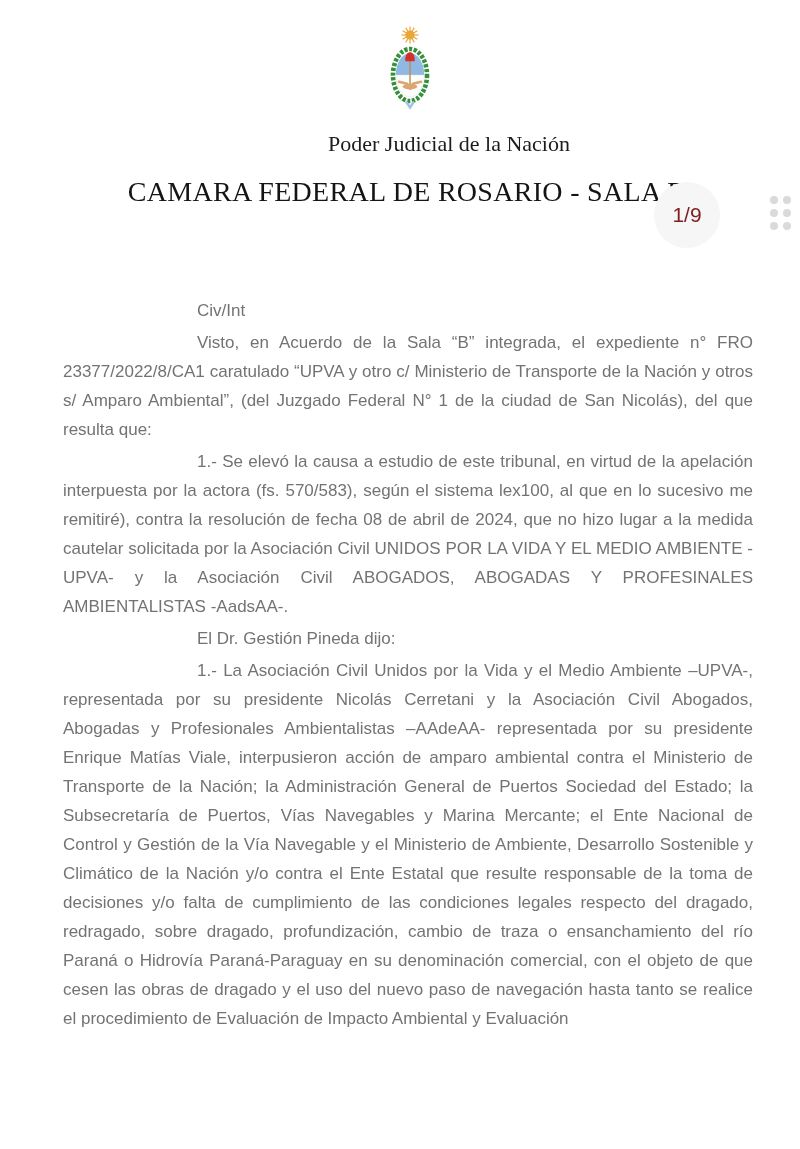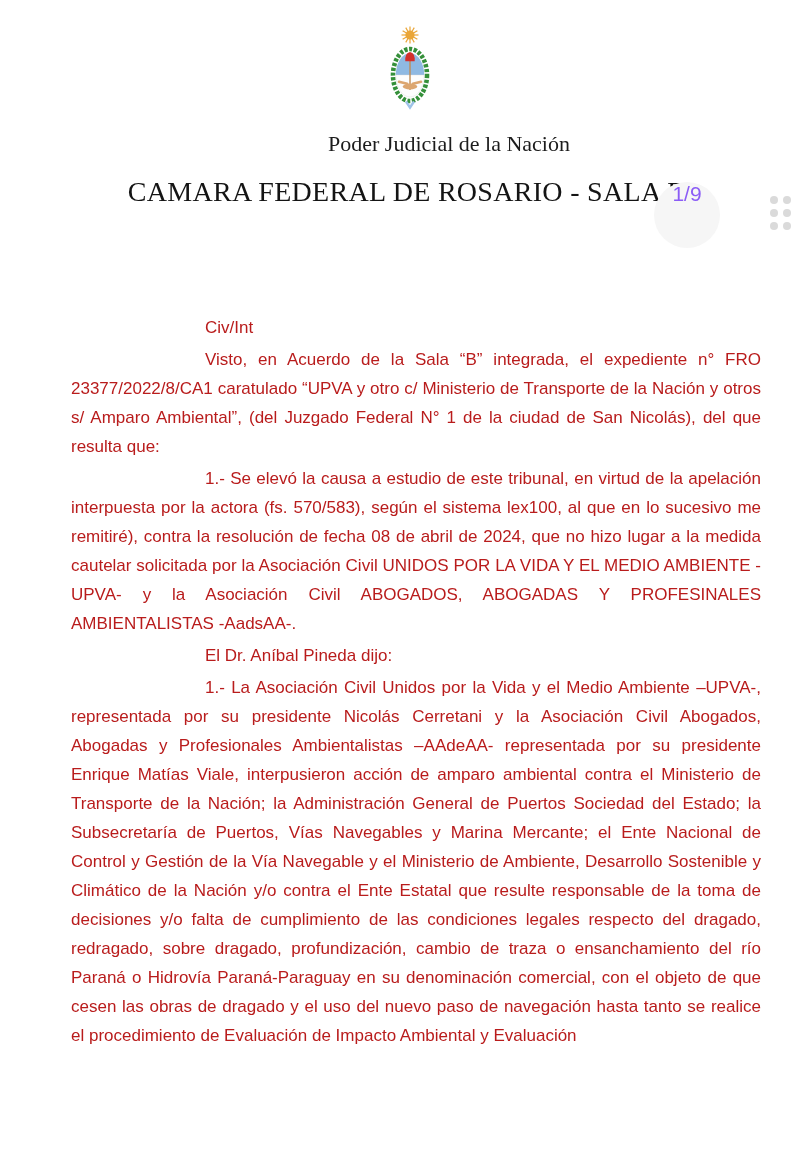--- a/index.html
+++ b/index.html
@@ -42,47 +42,46 @@
     letter-spacing: 0.3px;
     color: #141414;
     white-space: nowrap;
   }
   .page-badge {
     position: absolute;
     left: 654px; top: 182px;
     width: 66px; height: 66px;
     border-radius: 50%;
     background: #f6f6f6;
-    display: flex; justify-content: center;
+    display: flex; align-items: center; justify-content: center;
     font-size: 21px;
-    color: #8b5cf6;
+    color: #7f1d1d;
   }
   .dots-grid {
     position: absolute;
     left: 770px; top: 196px;
     display: grid;
     grid-template-columns: repeat(2, 8px);
     grid-auto-rows: 8px;
     gap: 5px 5px;
     cursor: pointer;
   }
   .dot {
     width: 8px; height: 8px;
     border-radius: 50%;
     background: #dadada;
   }
   .doc-body {
     position: absolute;
-    left: 71px; top: 296px;
+    left: 63px; top: 296px;
     width: 690px;
     font-size: 17px;
     line-height: 29px;
-    color: #b91c1c;
+    color: #737373;
     text-align: justify;
-    margin-top: 17px;
   }
   .doc-body p {
     margin: 0 0 3px 0;
     text-indent: 134px;
   }
 </style>
 </head>
 <body>
 
 <div class="page">
@@ -139,17 +138,17 @@
     <i class="dot"></i>
     <i class="dot"></i>
     <i class="dot"></i>
     <i class="dot"></i>
   </div>
 
   <div class="doc-body">
       <p>Civ/Int</p>
       <p>Visto, en Acuerdo de la Sala “B” integrada, el expediente n° FRO 23377/2022/8/CA1 caratulado “UPVA y otro c/ Ministerio de Transporte de la Nación y otros s/ Amparo Ambiental”, (del Juzgado Federal N° 1 de la ciudad de San Nicolás), del que resulta que:</p>
       <p>1.- Se elevó la causa a estudio de este tribunal, en virtud de la apelación interpuesta por la actora (fs. 570/583), según el sistema lex100, al que en lo sucesivo me remitiré), contra la resolución de fecha 08 de abril de 2024, que no hizo lugar a la medida cautelar solicitada por la Asociación Civil UNIDOS POR LA VIDA Y EL MEDIO AMBIENTE -UPVA- y la Asociación Civil ABOGADOS, ABOGADAS Y PROFESINALES AMBIENTALISTAS -AadsAA-.</p>
-      <p>El Dr. Aníbal Pineda dijo:</p>
+      <p>El Dr. Gestión Pineda dijo:</p>
       <p>1.- La Asociación Civil Unidos por la Vida y el Medio Ambiente –UPVA-, representada por su presidente Nicolás Cerretani y la Asociación Civil Abogados, Abogadas y Profesionales Ambientalistas –AAdeAA- representada por su presidente Enrique Matías Viale, interpusieron acción de amparo ambiental contra el Ministerio de Transporte de la Nación; la Administración General de Puertos Sociedad del Estado; la Subsecretaría de Puertos, Vías Navegables y Marina Mercante; el Ente Nacional de Control y Gestión de la Vía Navegable y el Ministerio de Ambiente, Desarrollo Sostenible y Climático de la Nación y/o contra el Ente Estatal que resulte responsable de la toma de decisiones y/o falta de cumplimiento de las condiciones legales respecto del dragado, redragado, sobre dragado, profundización, cambio de traza o ensanchamiento del río Paraná o Hidrovía Paraná-Paraguay en su denominación comercial, con el objeto de que cesen las obras de dragado y el uso del nuevo paso de navegación hasta tanto se realice el procedimiento de Evaluación de Impacto Ambiental y Evaluación</p>
     </div>
 
 </div>
 
 </body></html>

